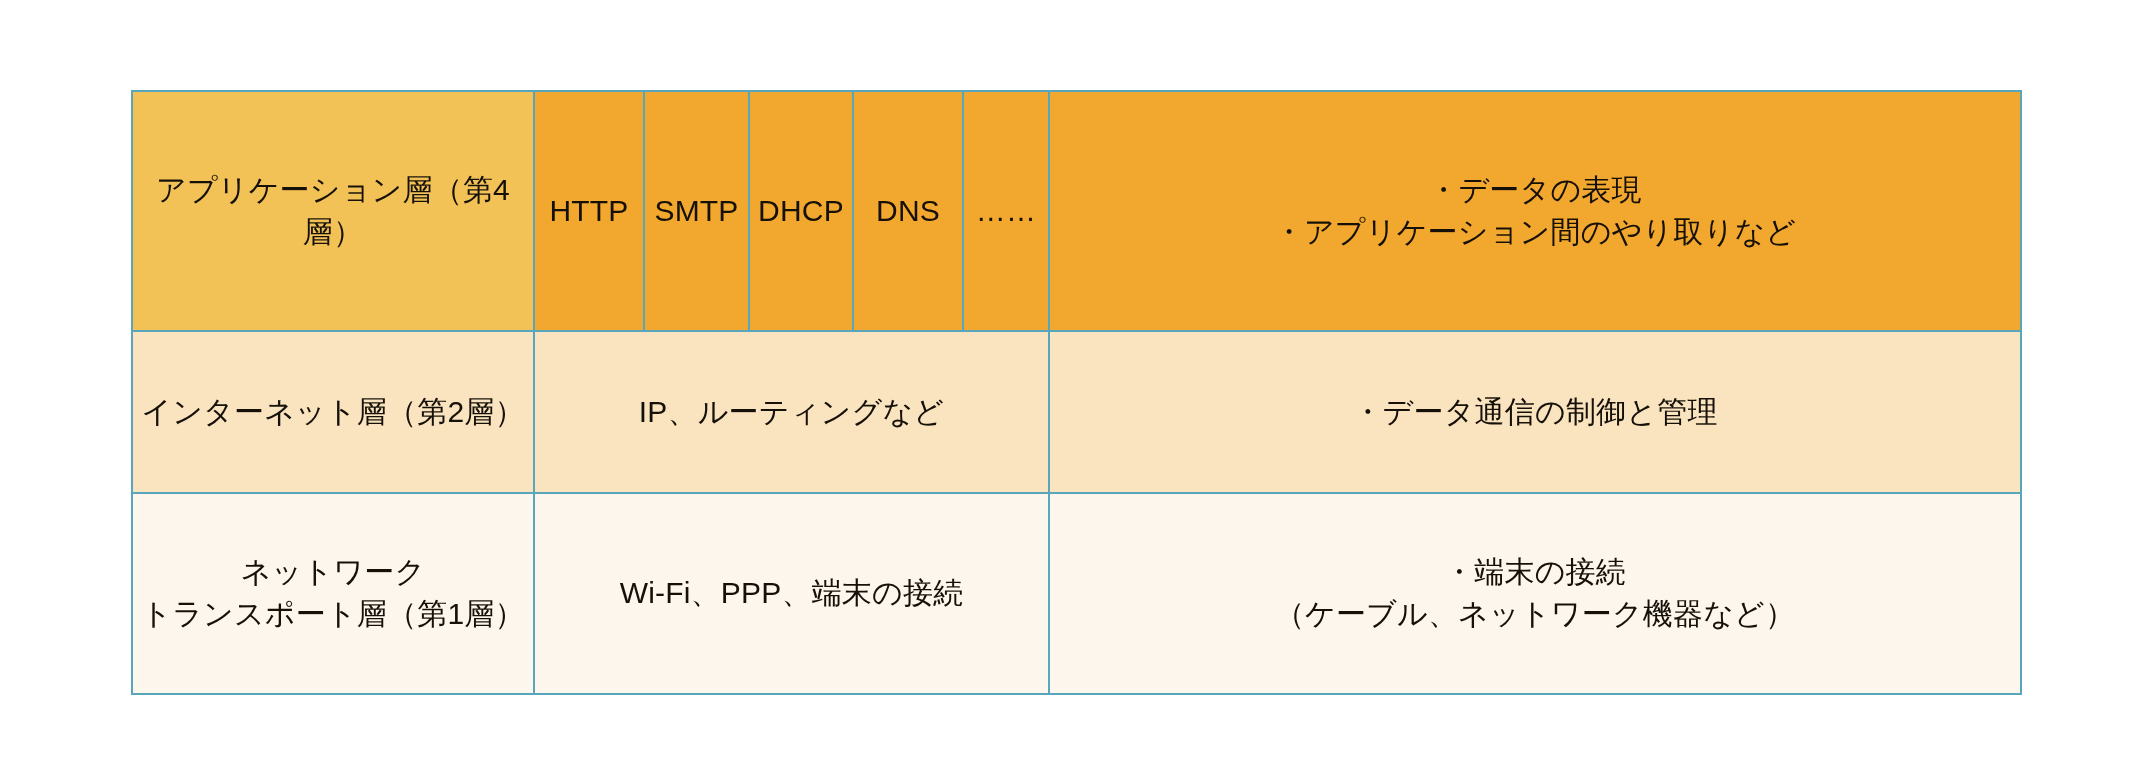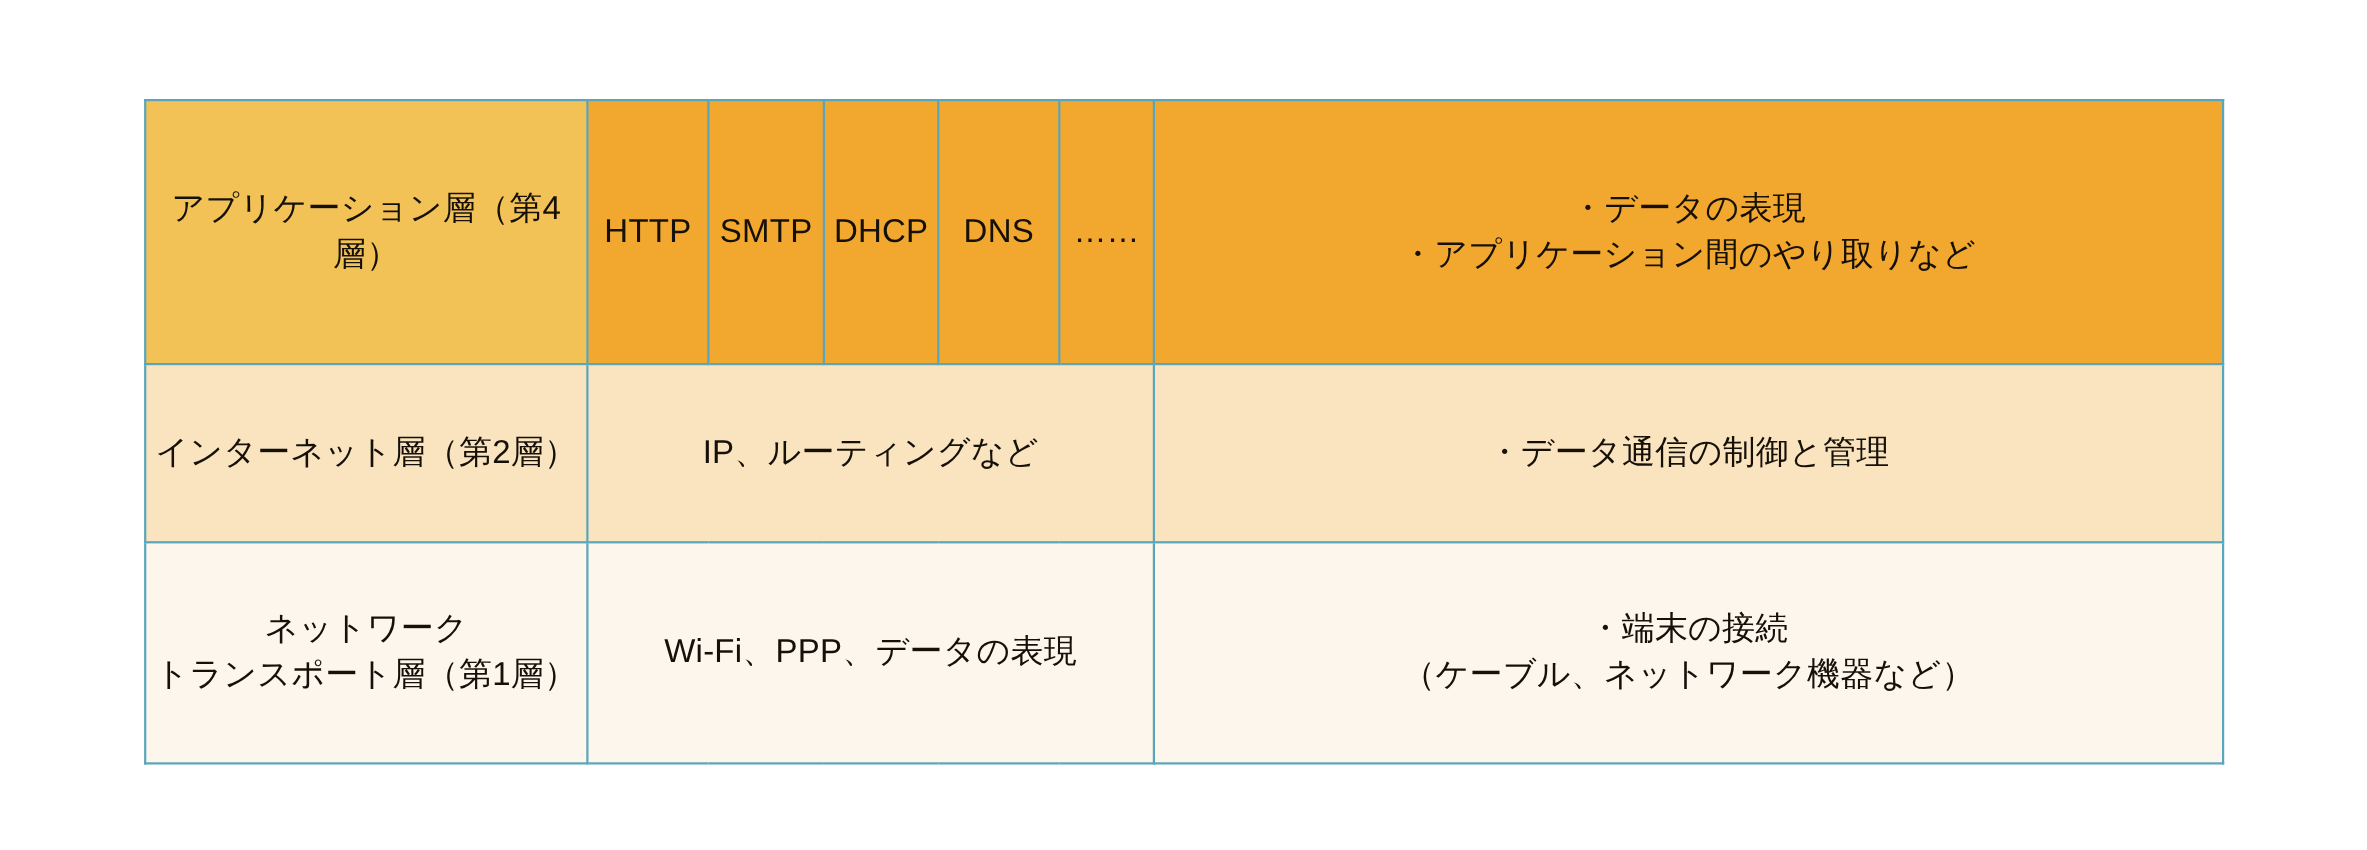--- a/index.html
+++ b/index.html
@@ -127,21 +127,21 @@
           <span class="ln">・データ通信の制御と管理</span>
         </td>
       </tr>
 
       <tr class="row-netif">
         <td class="tint-netif label-cell">
           <span class="ln">ネットワーク</span>
           <span class="ln">トランスポート層（第1層）</span>
         </td>
 
-        <td class="tint-netif mid-cell" colspan="5">Wi-Fi、PPP、データの表現</td>
+        <td class="tint-netif mid-cell" colspan="5">Wi-Fi、PPP、端末の接続</td>
 
         <td class="tint-netif desc-cell">
           <span class="ln">・端末の接続</span>
           <span class="ln">（ケーブル、ネットワーク機器など）</span>
         </td>
       </tr>
 
     </tbody>
   </table>
 

